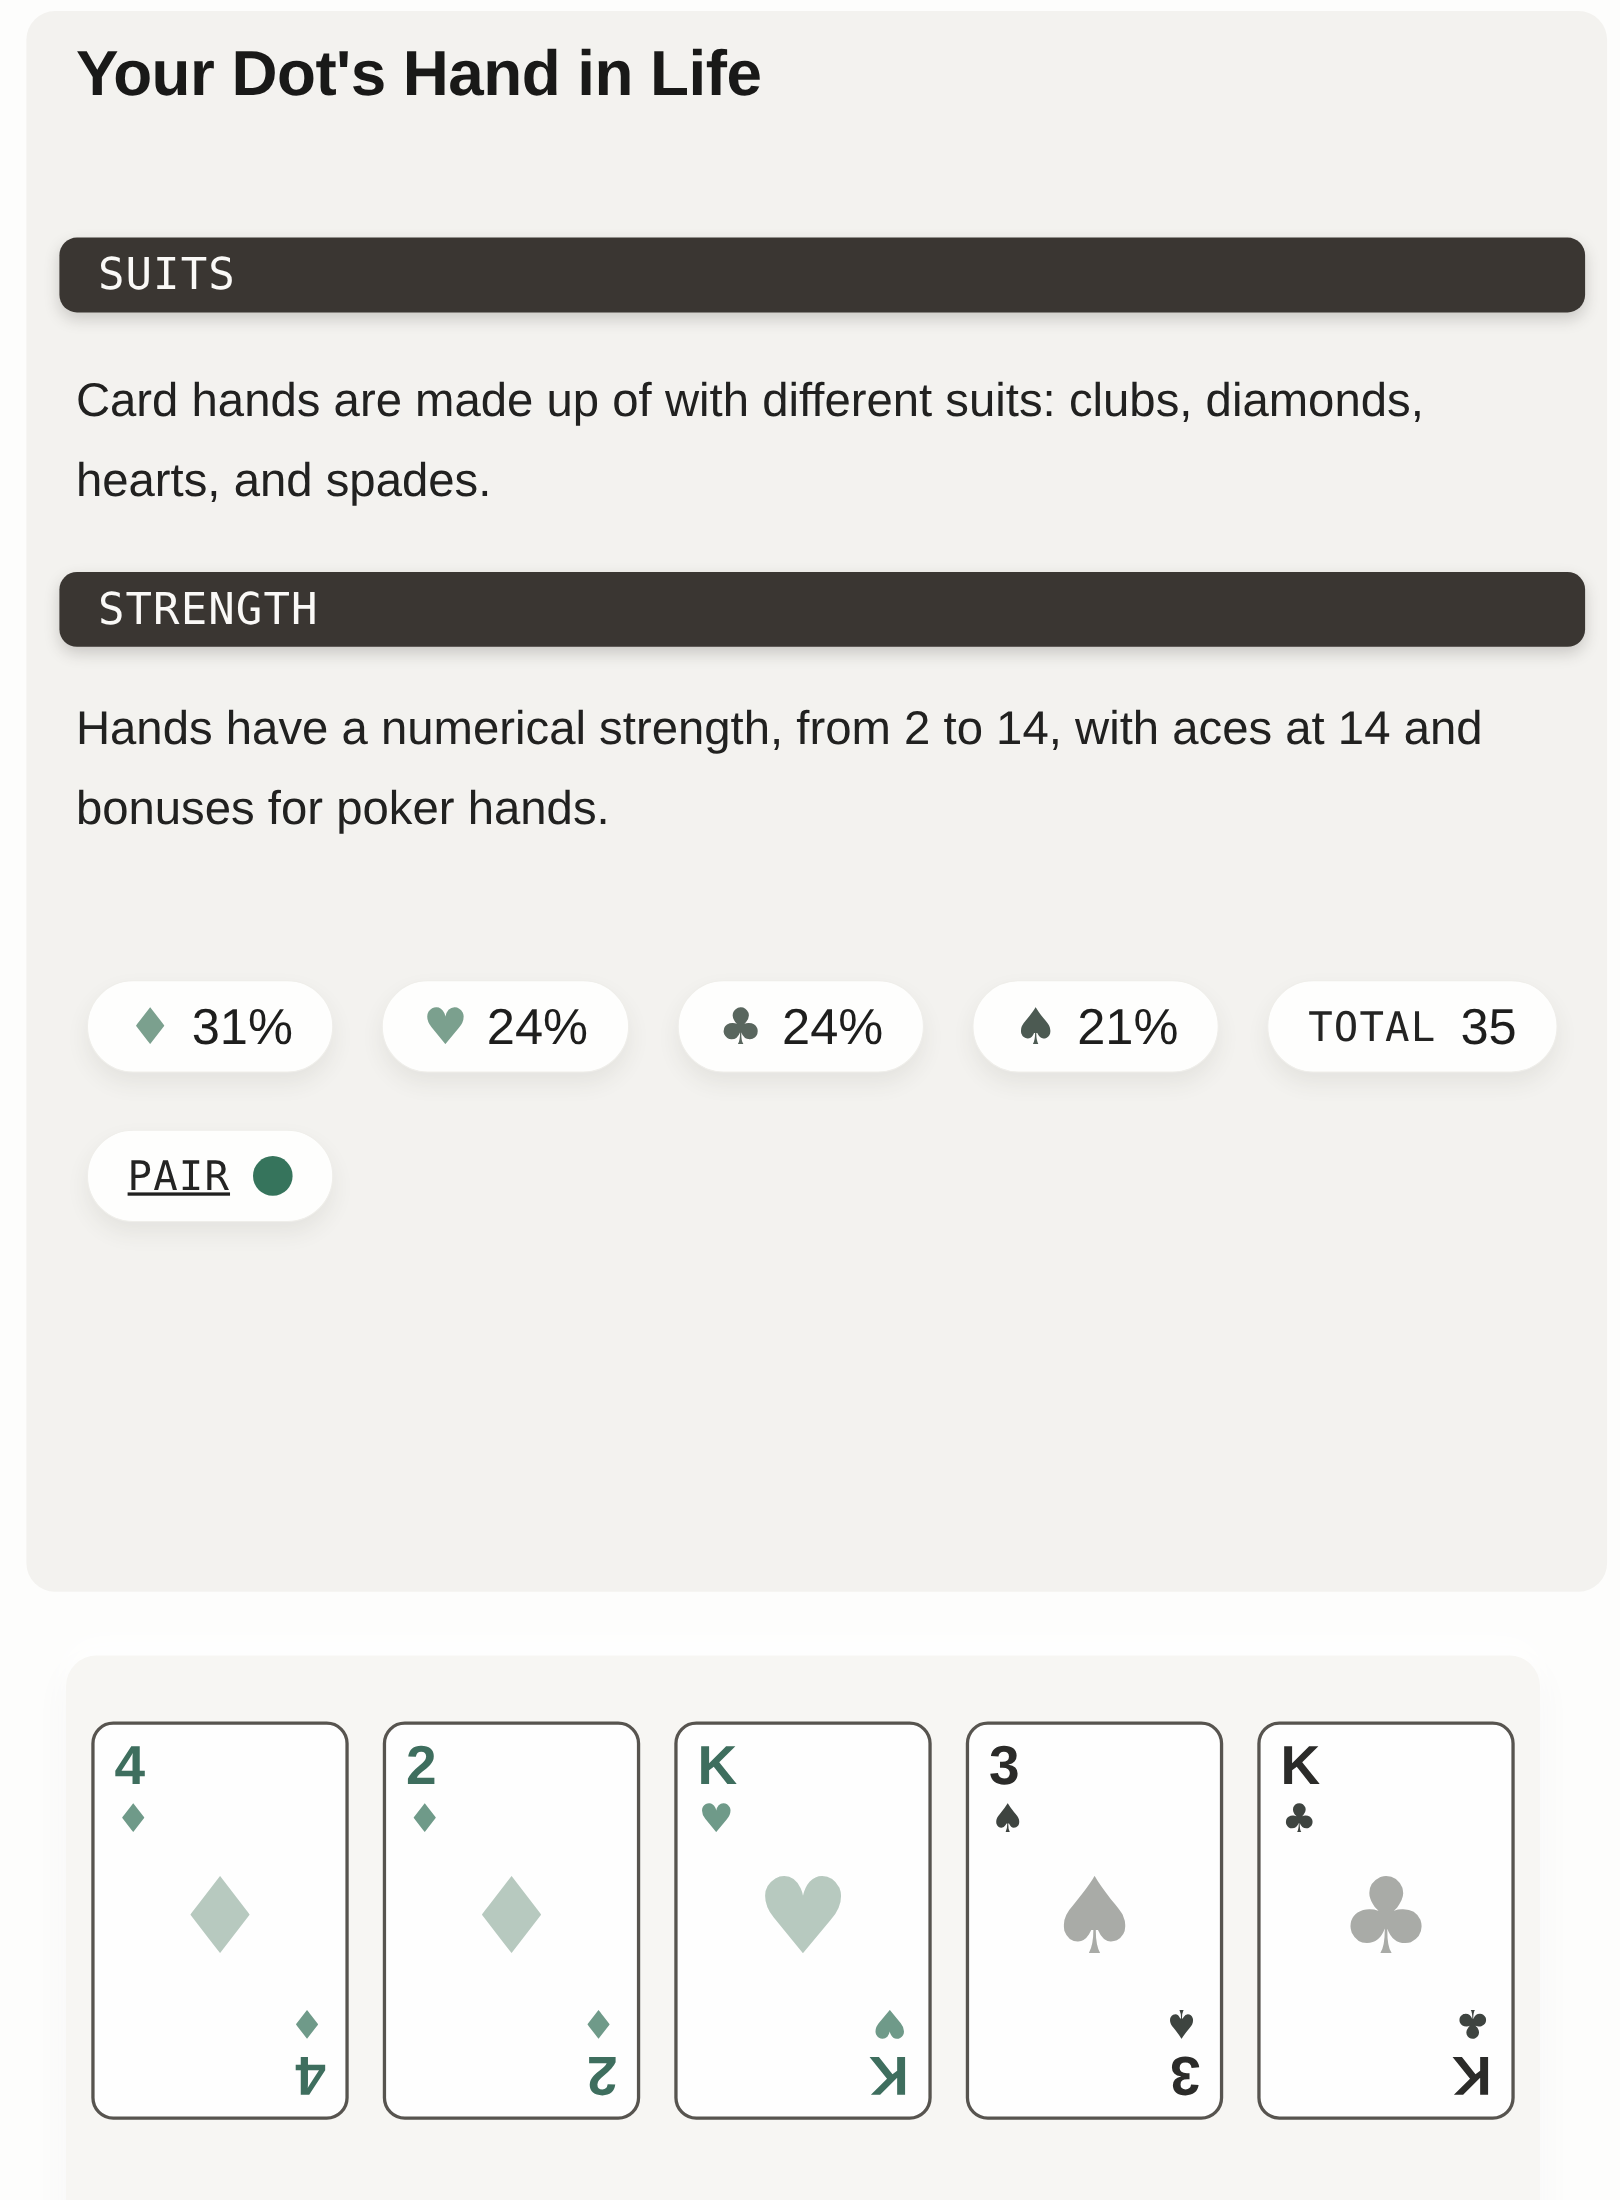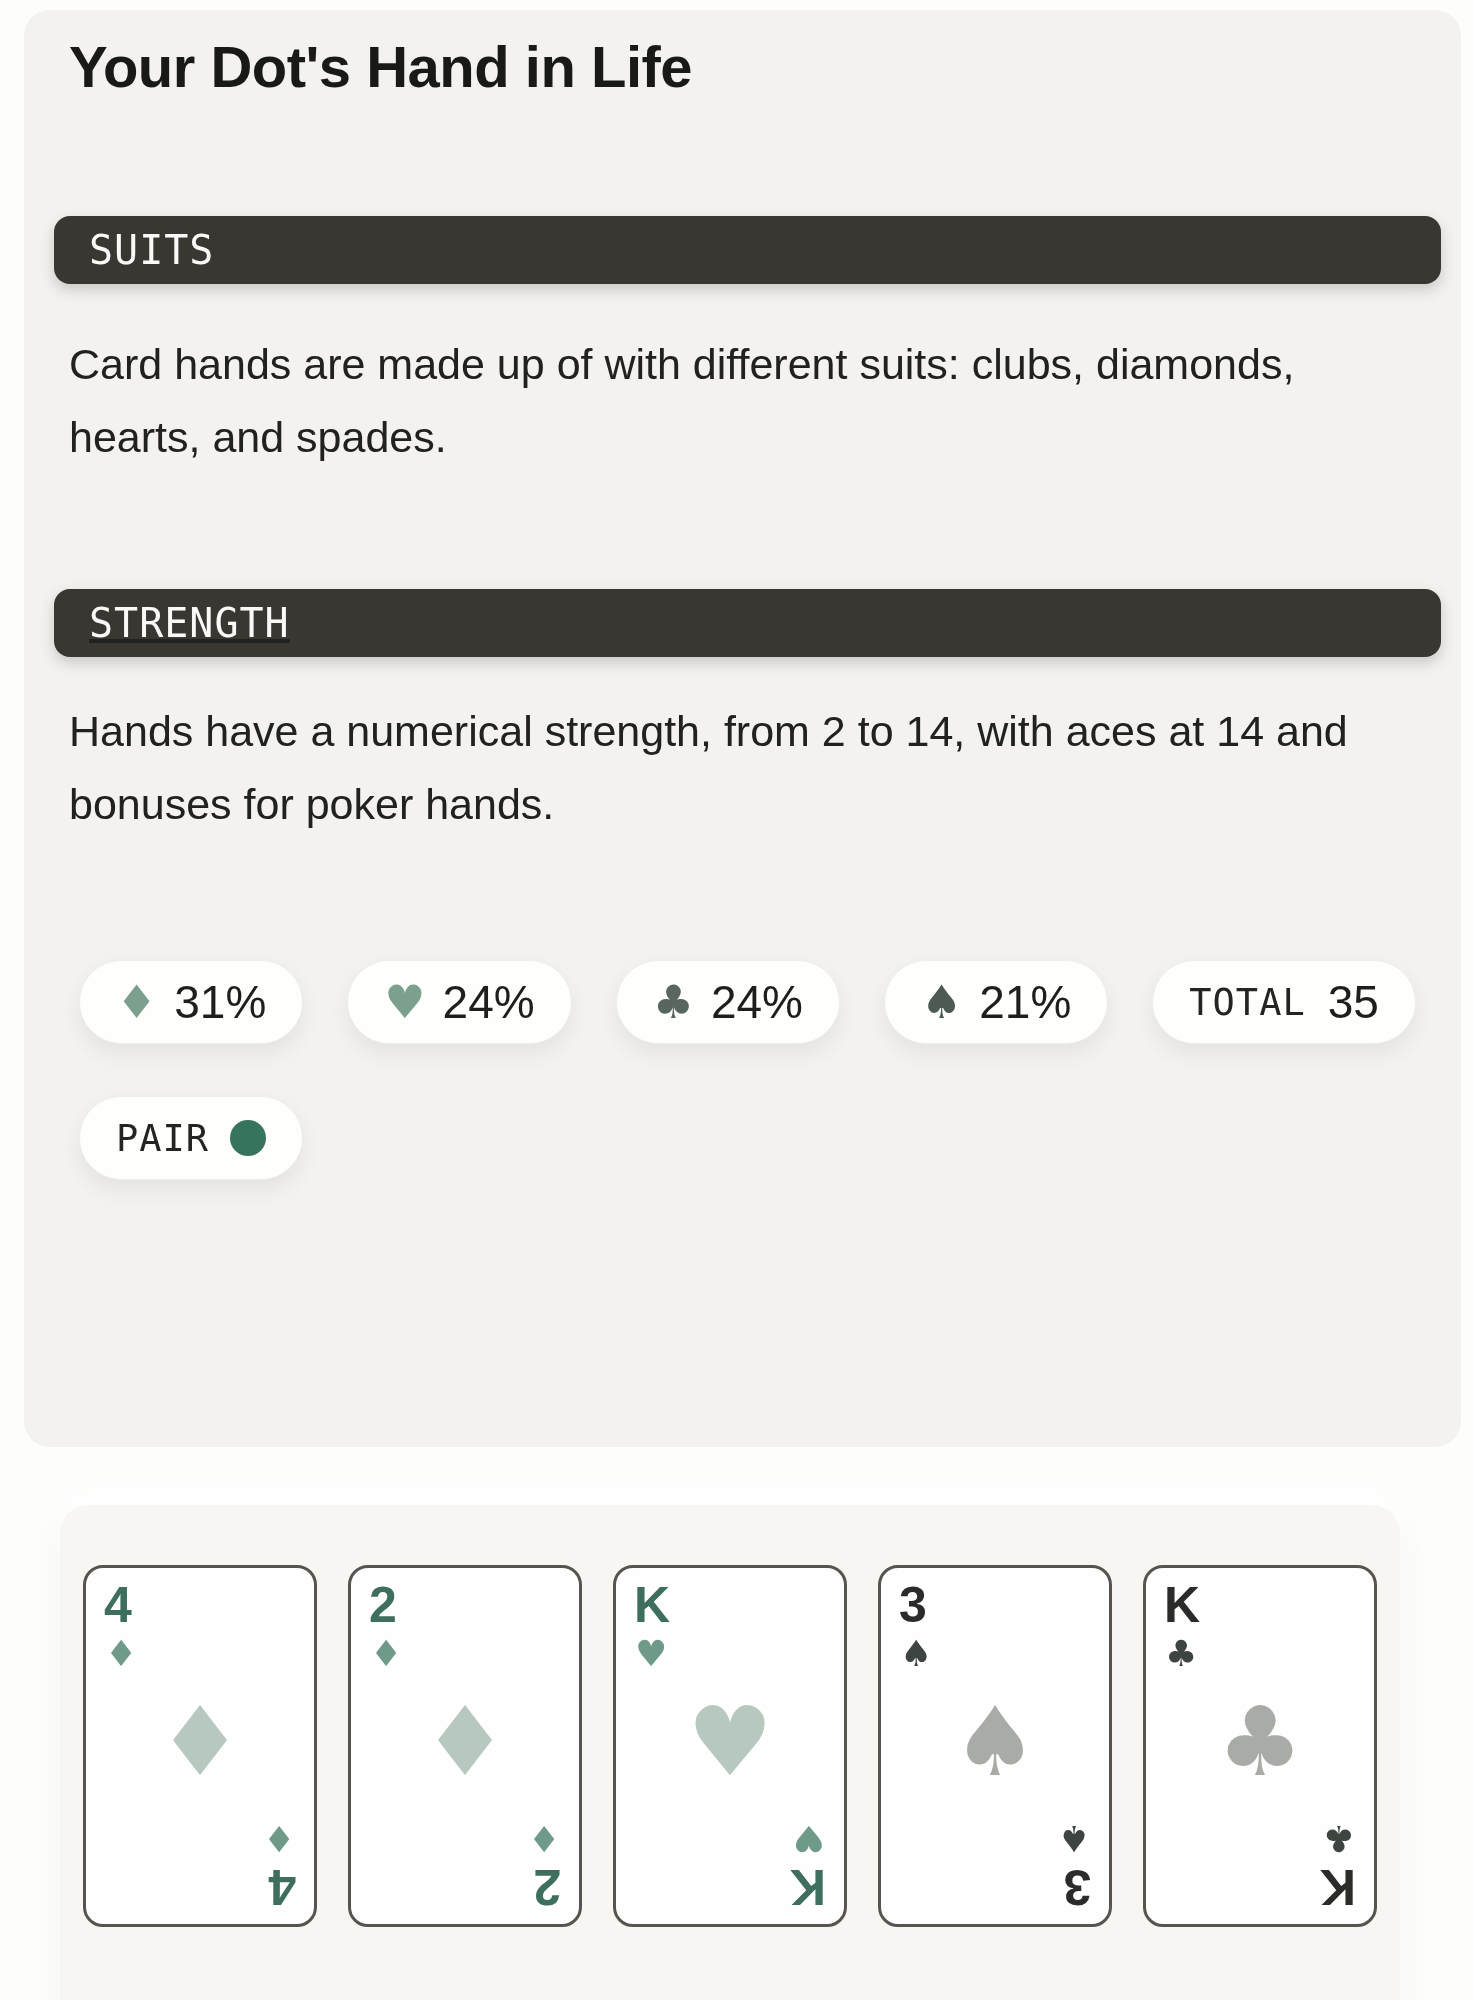--- a/index.html
+++ b/index.html
@@ -27,32 +27,32 @@
   }
   .intro-text{margin-top:14px;}
   .section-bar{
     height:68px;border-radius:16px;background:#3a3632;
     margin-right:-10px;
     display:flex;align-items:center;
     padding-left:35px;box-sizing:border-box;
     box-shadow:0 6px 14px rgba(58,54,50,0.22);
   }
   .bar-suits{margin-top:116px;}
-  .bar-strength{margin-top:115px;text-decoration:underline;}
+  .bar-strength{margin-top:46px;}
   .section-bar .bar-label{
     font-family:"DejaVu Sans Mono", monospace;
     font-size:40px;color:#faf9f7;letter-spacing:1px;font-weight:500;
   }
   .after-bar{margin-top:44px;}
   .p-strength{margin-top:38px;}
   .pills-row{
     display:flex;gap:44px;align-items:center;
     margin-left:25px;margin-top:119px;
   }
-  .pills-row-2{margin-top:52px;}
+  .pills-row-2{margin-top:52px;text-decoration:underline;}
   .pill{
     height:84px;border-radius:42px;background:#fefefd;
     border:1px solid #efeeea;
     box-shadow:0 10px 20px rgba(70,64,55,0.08);
     display:flex;align-items:center;gap:17px;
     padding:0 36px;box-sizing:border-box;
   }
   .pill .suit-glyph{
     font-family:"DejaVu Sans", sans-serif;
     font-size:46px;line-height:46px;

